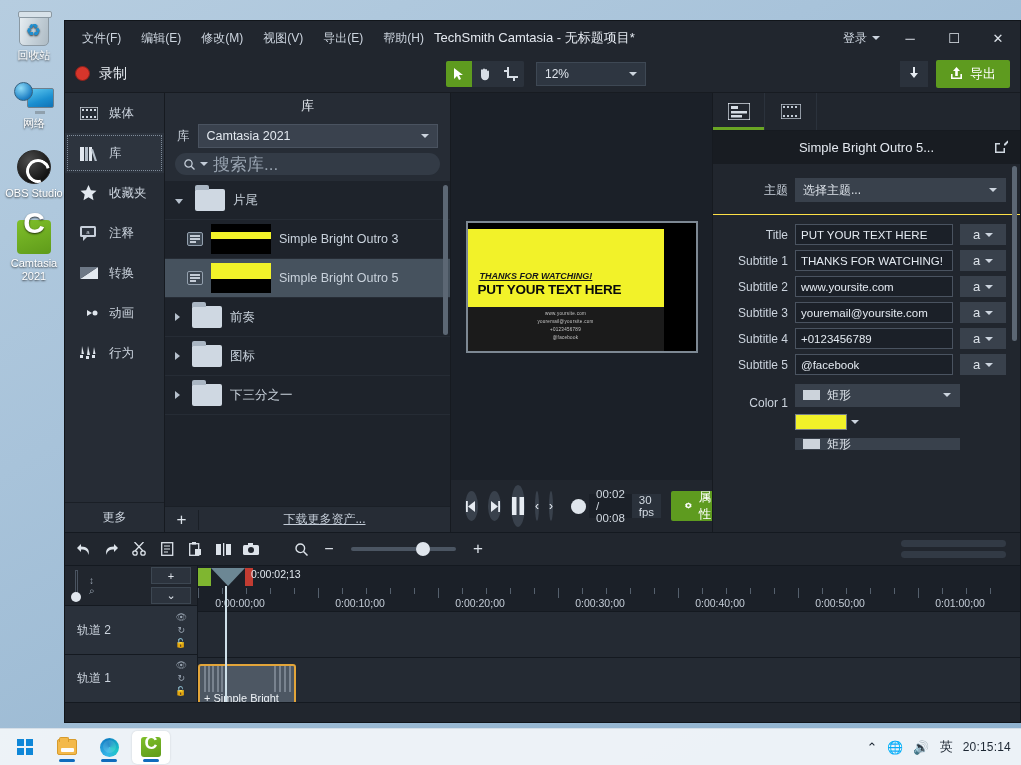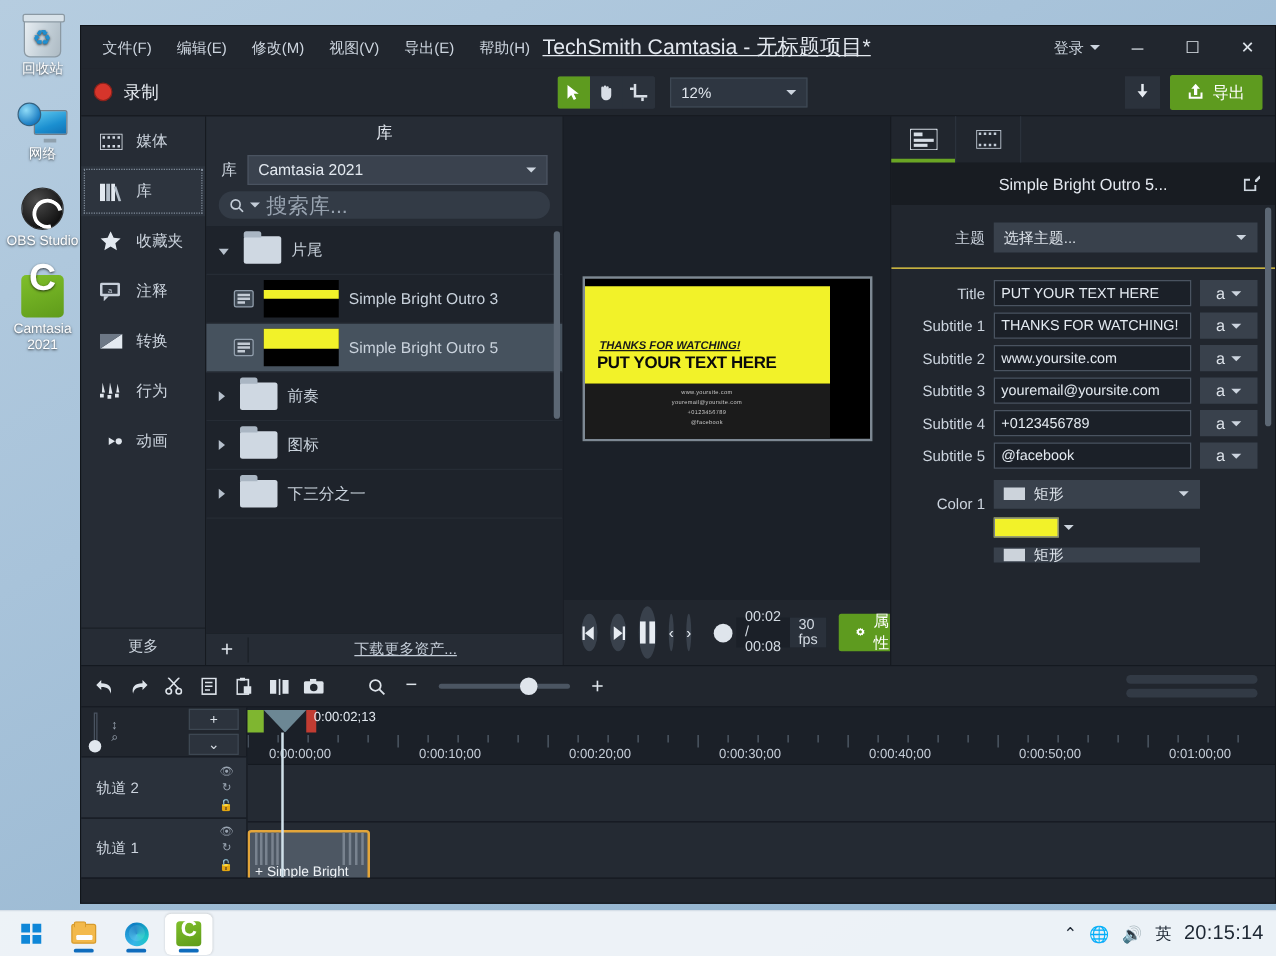--- a/index.html
+++ b/index.html
@@ -88,37 +88,37 @@
     position:relative;}
   .edge-ic::after{content:"";position:absolute;left:3px;top:2px;width:13px;height:13px;border-radius:50%;
     background:rgba(255,255,255,.12);}
   .cam-ic { width:20px; height:20px; border-radius:3px; background:linear-gradient(160deg,#7fbf2a,#5f9b1a);
     position:relative;}
   .cam-ic::after{content:"C";position:absolute;left:0;top:-4px;width:20px;text-align:center;
     font-size:18px;font-weight:bold;color:#fff;}
   .tb-right { margin-left:auto; display:flex; align-items:center; gap:10px;
     padding-right:10px; color:#1d2733; font-size:12px;}
   .tb-right .sys { font-size:13px; }
-  .tb-clock { font-size:16px; letter-spacing:.2px; }
+  .tb-clock { font-size:12px; letter-spacing:.2px; }
 
   
   .app {
     position:absolute; left:64px; top:20px; width:957px; height:703px;
     background:#21262e; color:#d4dae3;
     display:flex; flex-direction:column;
     border:1px solid #11151a;
   }
 
   
   .titlebar { height:34px; display:flex; align-items:center; background:#21262e;
     padding-left:8px; flex:0 0 34px; }
   .menu { display:flex; gap:2px; }
   .menu-item { font-size:12px; color:#ccd4de; padding:5px 9px; cursor:default; }
   .app-title { position:absolute; left:369px; top:0; height:34px; line-height:34px;
-    font-size:17px; color:#e4e9f0; white-space:nowrap;text-decoration:underline; }
+    font-size:13px; color:#e4e9f0; white-space:nowrap; }
   .tb-controls { margin-left:auto; display:flex; align-items:center; }
   .login { font-size:12px; color:#ccd4de; padding:0 8px; display:flex; align-items:center; gap:5px;}
   .caret-s { width:0;height:0;border-left:4px solid transparent;border-right:4px solid transparent;
     border-top:4px solid #ccd4de; }
   .wbtn { width:44px; height:34px; display:flex; align-items:center; justify-content:center;
     font-size:13px; color:#dde3ea; cursor:default;}
 
   
   .toolbar { height:38px; flex:0 0 38px; display:flex; align-items:center;
     background:#21262e; padding:0 10px; border-bottom:1px solid #171b21;}
@@ -468,39 +468,39 @@
           <span class="ricon">
             <svg width="18" height="12" viewBox="0 0 18 12">
                 <path d="M0 12 L18 0 L18 12 Z" fill="#e3e9f0"></path>
                 <path d="M0 12 L18 0 L0 0 Z" fill="#6d7886"></path>
               </svg>
           </span>
           <span>转换</span>
         </div>
         <div class="rail-item">
           <span class="ricon">
+            <svg width="18" height="10" viewBox="0 0 18 10">
+                <path d="M0 5h7l0-3 5 3-5 3 0-3H0z" fill="#dfe5ec"></path>
+                <circle cx="15" cy="5" r="2.5" fill="#dfe5ec"></circle>
+              </svg>
+          </span>
+          <span>动画</span>
+        </div>
+        <div class="rail-item">
+          <span class="ricon">
             <svg width="18" height="14" viewBox="0 0 18 14">
                 <path d="M2 0 L4 8 L1.5 8Z" fill="#dfe5ec"></path>
                 <path d="M8 0 L10 9 L7 9Z" fill="#dfe5ec"></path>
                 <path d="M14 1 L15.5 8 L13 8Z" fill="#dfe5ec"></path>
                 <rect x="0" y="9" width="3" height="3" fill="#dfe5ec"></rect>
                 <rect x="6" y="10" width="3" height="3" fill="#dfe5ec"></rect>
                 <rect x="12" y="9" width="3" height="3" fill="#dfe5ec"></rect>
               </svg>
           </span>
           <span>行为</span>
-        </div>
-        <div class="rail-item">
-          <span class="ricon">
-            <svg width="18" height="10" viewBox="0 0 18 10">
-                <path d="M0 5h7l0-3 5 3-5 3 0-3H0z" fill="#dfe5ec"></path>
-                <circle cx="15" cy="5" r="2.5" fill="#dfe5ec"></circle>
-              </svg>
-          </span>
-          <span>动画</span>
         </div>
         <div class="rail-more">更多</div>
       </div>
 
       <div class="lib">
         <div class="lib-head">库</div>
         <div class="lib-sel-row">
           <span class="lbl">库</span>
           <div class="lib-dd">
             <span>Camtasia 2021</span>

